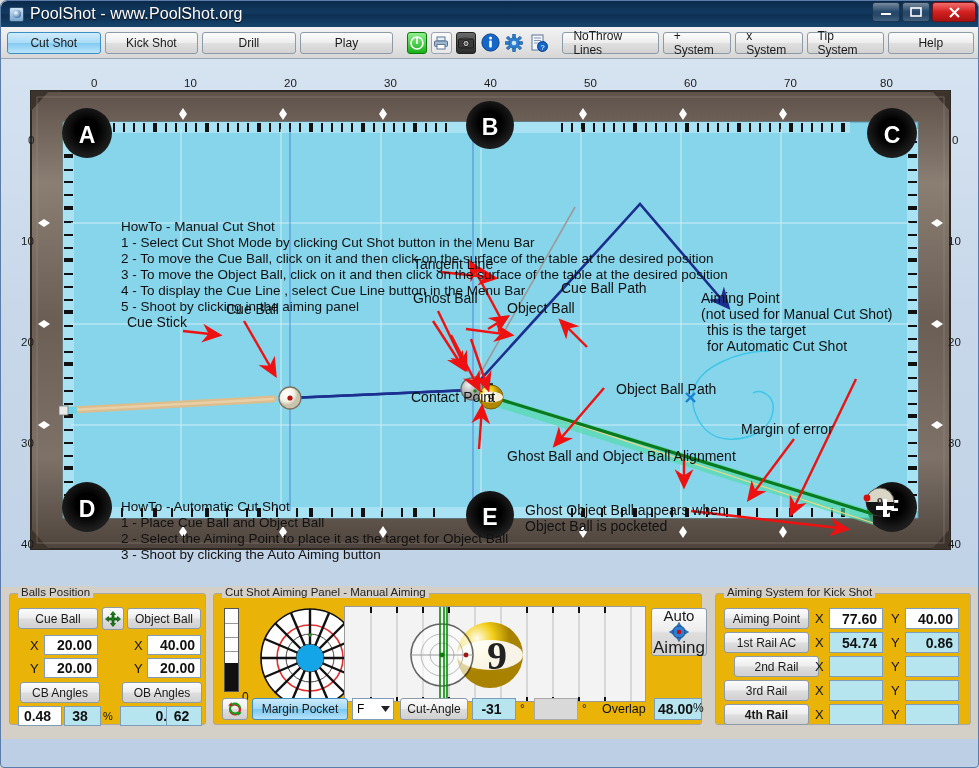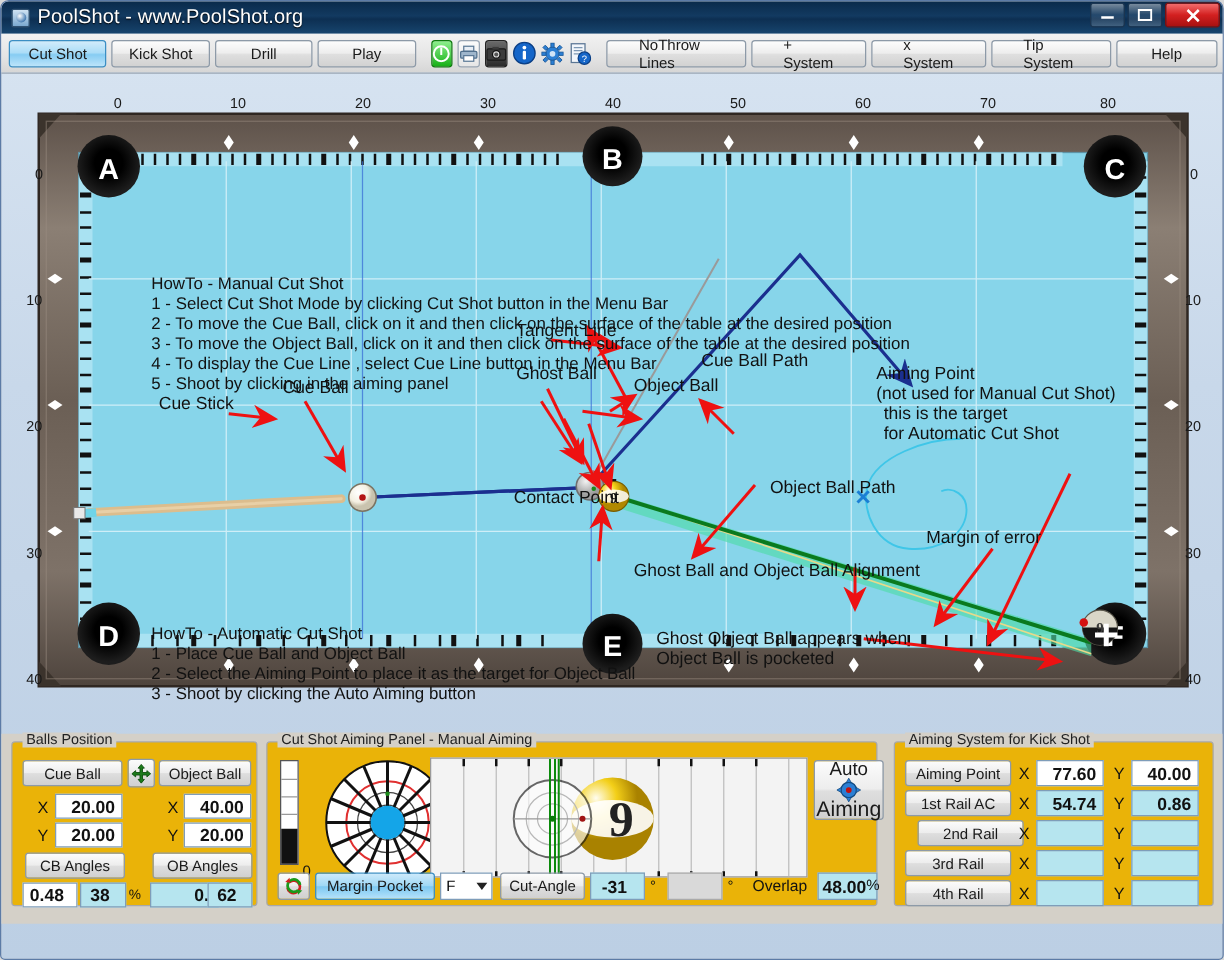--- a/index.html
+++ b/index.html
@@ -56,21 +56,21 @@
     height:22px; border:1px solid #8d9aa8; border-radius:3px;
     background:linear-gradient(180deg,#fdfdfd,#ededed 48%, #dfdfdf 52%, #d2d2d2);
     font-size:12px; color:#1a1a1a; display:flex;align-items:center;justify-content:center;
     cursor:pointer; padding:0 8px;
   }
   .tbtn.main { width:100px; }
   .tbtn.active {
     background:linear-gradient(180deg,#d2ecfb,#a9dcf7 48%, #84cbf2 52%, #bce4fa);
     border-color:#3b8fc4;
   }
-  .tbtn.sys { padding:0 25px; }
+  .tbtn.sys { padding:0 10px; }
   .icobtn {
     width:22px;height:22px;border:1px solid #9aa6b4;border-radius:3px;
     background:linear-gradient(180deg,#fbfbfb,#e6e6e6);
     display:flex;align-items:center;justify-content:center; cursor:pointer;
   }
   .icobtn.noborder{border:none;background:none;}
   .sep { width:6px; }
   
   .tablewrap { position:absolute; left:0; top:58px; width:979px; height:530px; }
   .gridnum { position:absolute; font-size:11.5px; color:#1a1a1a; }
@@ -788,21 +788,21 @@
       <div class="fld cyan empty" style="position:absolute;left:113px;top:62px;width:54px;height:21px;"></div>
       <div class="lbl" style="position:absolute;left:175px;top:62px;width:12px;height:21px;">Y</div>
       <div class="fld cyan empty" style="position:absolute;left:189px;top:62px;width:54px;height:21px;"></div>
 
       <div class="pbtn" style="position:absolute;left:8px;top:86px;width:85px;height:21px;">3rd Rail</div>
       <div class="lbl" style="position:absolute;left:99px;top:86px;width:12px;height:21px;">X</div>
       <div class="fld cyan empty" style="position:absolute;left:113px;top:86px;width:54px;height:21px;"></div>
       <div class="lbl" style="position:absolute;left:175px;top:86px;width:12px;height:21px;">Y</div>
       <div class="fld cyan empty" style="position:absolute;left:189px;top:86px;width:54px;height:21px;"></div>
 
-      <div class="pbtn" style="position:absolute;left:8px;top:110px;width:85px;height:21px;">4th Rail</div>
+      <div class="pbtn" style="position:absolute;left:8px;top:110px;width:85px;height:21px;font-weight:bold;">4th Rail</div>
       <div class="lbl" style="position:absolute;left:99px;top:110px;width:12px;height:21px;">X</div>
       <div class="fld cyan empty" style="position:absolute;left:113px;top:110px;width:54px;height:21px;"></div>
       <div class="lbl" style="position:absolute;left:175px;top:110px;width:12px;height:21px;">Y</div>
       <div class="fld cyan empty" style="position:absolute;left:189px;top:110px;width:54px;height:21px;"></div>
     </div>
   </div>
 
 
 </div>
 

